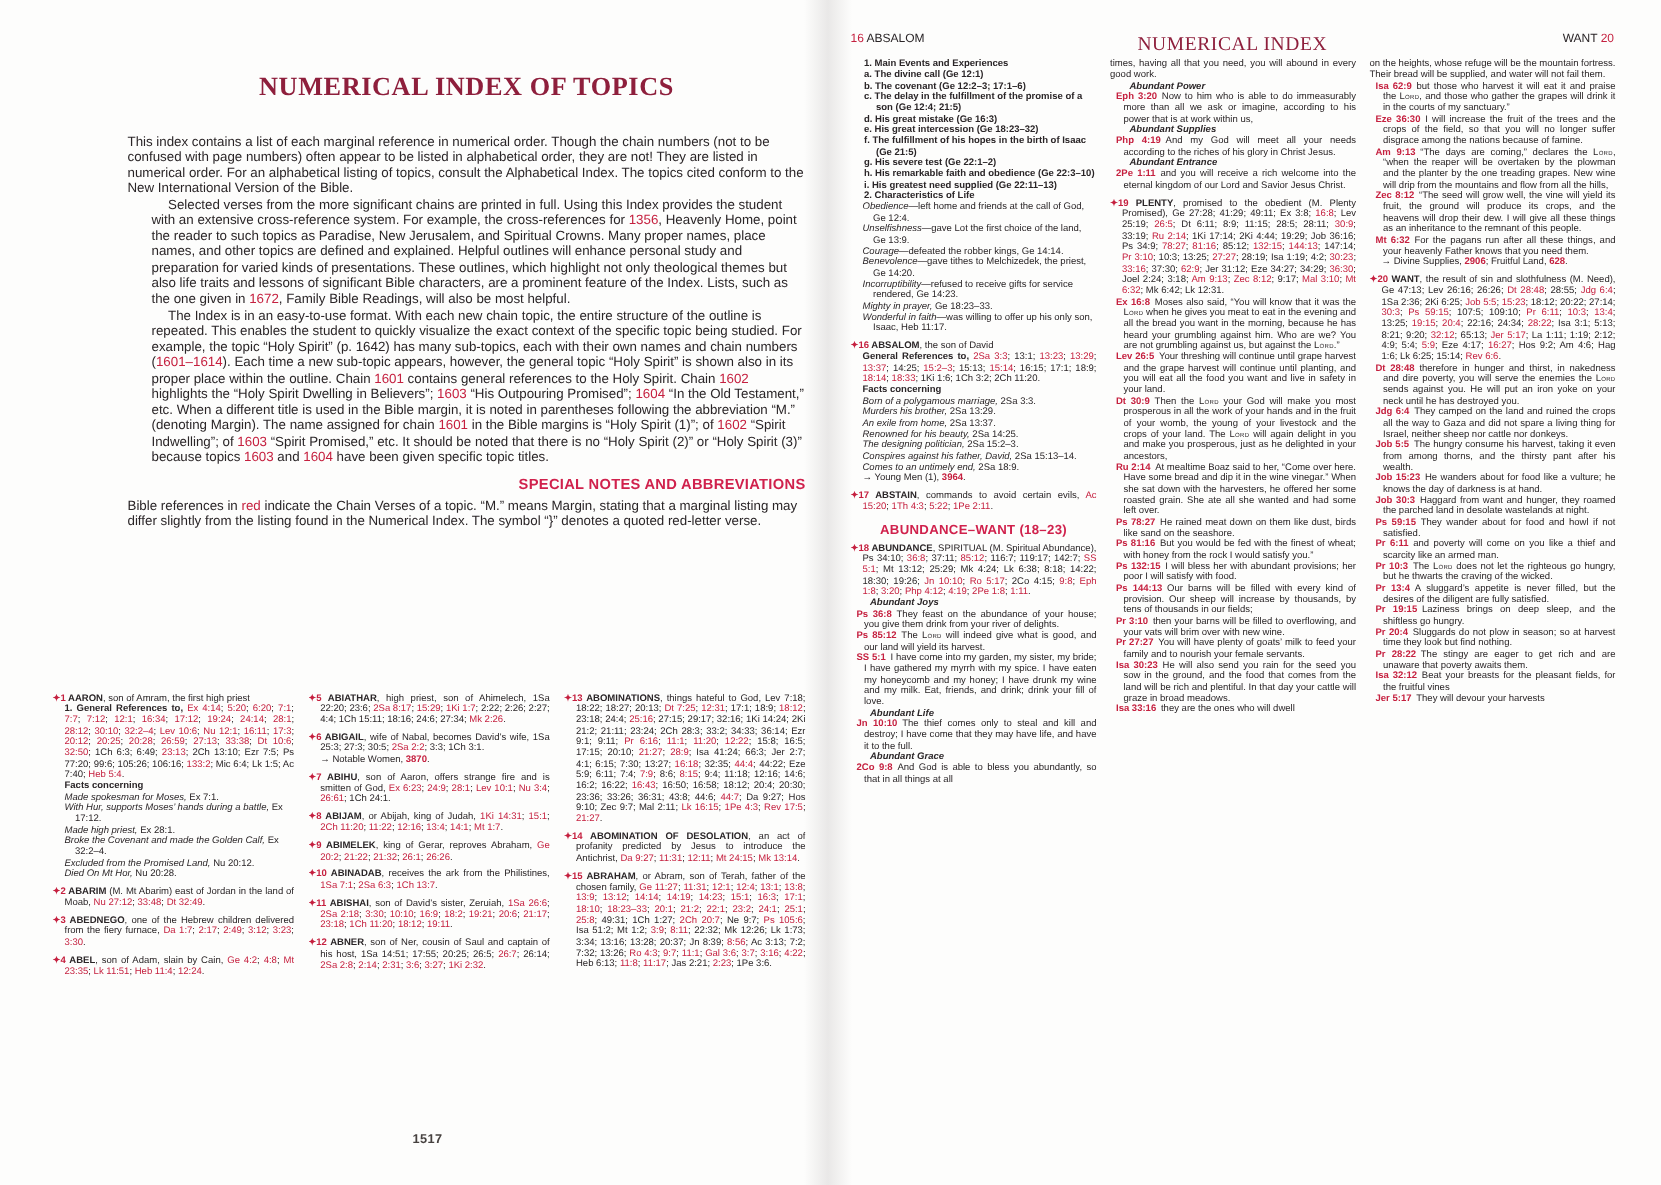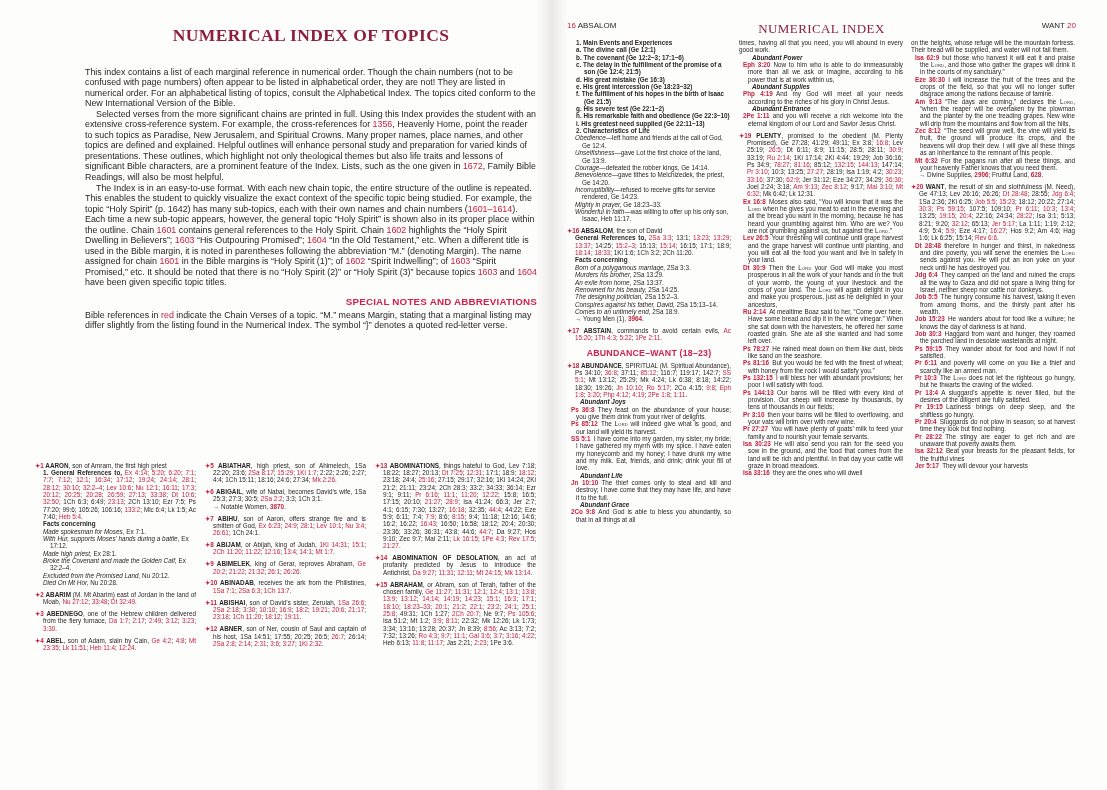--- a/index.html
+++ b/index.html
@@ -8,31 +8,31 @@
   *{margin:0;padding:0;box-sizing:border-box;}
   html,body{width:1107px;height:790px;overflow:hidden;}
   body{background:#fdfdfc;font-family:"Liberation Sans",sans-serif;color:var(--ink);position:relative;}
   .gutter{position:absolute;left:536px;top:0;width:32px;height:790px;
     background:linear-gradient(to right,rgba(0,0,0,0),rgba(90,80,82,.12) 50%,rgba(0,0,0,0));}
   .page{position:absolute;top:0;height:790px;}
   #left-page{left:30px;width:510px;}
   #right-page{left:563px;width:517px;}
 
   
-  .flow{position:absolute;left:55px;top:30px;width:452px;text-align:justify;
+  .flow{position:absolute;left:55px;top:52px;width:452px;text-align:justify;
     font-size:8.9px;line-height:10.55px;hyphens:auto;}
   .doc-title{font-family:"Liberation Serif",serif;font-weight:bold;color:var(--maroon);
     font-size:17.5px;letter-spacing:.4px;text-align:center;margin-bottom:26px;}
   .p-flush{text-indent:0;}
-  .p-indent{text-indent:11px;}
+  .p-indent{text-indent:11px;margin-left:16px;}
   .notes-head{font-size:9.8px;font-weight:bold;color:var(--hred);letter-spacing:.2px;
     margin:9px 0 2px;text-align:right;}
 
   
-  .cols{position:absolute;display:flex;}
+  .cols{position:absolute;display:flex;justify-content:space-between;}
   #left-cols{left:5px;top:457px;width:502px;gap:9px;height:295px;}
   #right-cols{left:4px;top:39px;width:510px;gap:8px;height:708px;}
   .col{font-size:6.35px;line-height:7.35px;overflow:hidden;hyphens:auto;}
   #left-cols .col{width:161px;height:295px;}
   #right-cols .col{width:164px;height:708px;}
   .blk{text-align:left;}
   .entry{margin-top:4.5px;padding-left:8px;text-indent:-8px;text-align:justify;}
   .lead{padding-left:8px;text-align:justify;}
   .fact{padding-left:15px;text-indent:-7px;}
   .arrow{padding-left:15px;text-indent:-7px;}
@@ -100,20 +100,21 @@
         <p class="blk entry"><b><span class="rd">✦10</span> ABINADAB</b>, receives the ark from the Philistines, <span class="rd">1Sa 7:1</span>; <span class="rd">2Sa 6:3</span>; <span class="rd">1Ch 13:7</span>.</p>
         <p class="blk entry"><b><span class="rd">✦11</span> ABISHAI</b>, son of David’s sister, Zeruiah, <span class="rd">1Sa 26:6</span>; <span class="rd">2Sa 2:18</span>; <span class="rd">3:30</span>; <span class="rd">10:10</span>; <span class="rd">16:9</span>; <span class="rd">18:2</span>; <span class="rd">19:21</span>; <span class="rd">20:6</span>; <span class="rd">21:17</span>; <span class="rd">23:18</span>; <span class="rd">1Ch 11:20</span>; <span class="rd">18:12</span>; <span class="rd">19:11</span>.</p>
         <p class="blk entry"><b><span class="rd">✦12</span> ABNER</b>, son of Ner, cousin of Saul and captain of his host, 1Sa 14:51; 17:55; 20:25; 26:5; <span class="rd">26:7</span>; 26:14; <span class="rd">2Sa 2:8</span>; <span class="rd">2:14</span>; <span class="rd">2:31</span>; <span class="rd">3:6</span>; <span class="rd">3:27</span>; <span class="rd">1Ki 2:32</span>.</p>
       </div>
     <div class="col">
         <p class="blk entry"><b><span class="rd">✦13</span> ABOMINATIONS</b>, things hateful to God, Lev 7:18; 18:22; 18:27; 20:13; <span class="rd">Dt 7:25</span>; <span class="rd">12:31</span>; 17:1; 18:9; <span class="rd">18:12</span>; 23:18; 24:4; <span class="rd">25:16</span>; 27:15; 29:17; 32:16; 1Ki 14:24; 2Ki 21:2; 21:11; 23:24; 2Ch 28:3; 33:2; 34:33; 36:14; Ezr 9:1; 9:11; <span class="rd">Pr 6:16</span>; <span class="rd">11:1</span>; <span class="rd">11:20</span>; <span class="rd">12:22</span>; 15:8; 16:5; 17:15; 20:10; <span class="rd">21:27</span>; <span class="rd">28:9</span>; Isa 41:24; 66:3; Jer 2:7; 4:1; 6:15; 7:30; 13:27; <span class="rd">16:18</span>; 32:35; <span class="rd">44:4</span>; 44:22; Eze 5:9; 6:11; 7:4; <span class="rd">7:9</span>; 8:6; <span class="rd">8:15</span>; 9:4; 11:18; 12:16; 14:6; 16:2; 16:22; <span class="rd">16:43</span>; 16:50; 16:58; 18:12; 20:4; 20:30; 23:36; 33:26; 36:31; 43:8; 44:6; <span class="rd">44:7</span>; Da 9:27; Hos 9:10; Zec 9:7; Mal 2:11; <span class="rd">Lk 16:15</span>; <span class="rd">1Pe 4:3</span>; <span class="rd">Rev 17:5</span>; <span class="rd">21:27</span>.</p>
         <p class="blk entry"><b><span class="rd">✦14</span> ABOMINATION OF DESOLATION</b>, an act of profanity predicted by Jesus to introduce the Antichrist, <span class="rd">Da 9:27</span>; <span class="rd">11:31</span>; <span class="rd">12:11</span>; <span class="rd">Mt 24:15</span>; <span class="rd">Mk 13:14</span>.</p>
         <p class="blk entry"><b><span class="rd">✦15</span> ABRAHAM</b>, or Abram, son of Terah, father of the chosen family, <span class="rd">Ge 11:27</span>; <span class="rd">11:31</span>; <span class="rd">12:1</span>; <span class="rd">12:4</span>; <span class="rd">13:1</span>; <span class="rd">13:8</span>; <span class="rd">13:9</span>; <span class="rd">13:12</span>; <span class="rd">14:14</span>; <span class="rd">14:19</span>; <span class="rd">14:23</span>; <span class="rd">15:1</span>; <span class="rd">16:3</span>; <span class="rd">17:1</span>; <span class="rd">18:10</span>; <span class="rd">18:23–33</span>; <span class="rd">20:1</span>; <span class="rd">21:2</span>; <span class="rd">22:1</span>; <span class="rd">23:2</span>; <span class="rd">24:1</span>; <span class="rd">25:1</span>; <span class="rd">25:8</span>; 49:31; 1Ch 1:27; <span class="rd">2Ch 20:7</span>; Ne 9:7; <span class="rd">Ps 105:6</span>; Isa 51:2; Mt 1:2; <span class="rd">3:9</span>; <span class="rd">8:11</span>; 22:32; Mk 12:26; Lk 1:73; 3:34; 13:16; 13:28; 20:37; Jn 8:39; <span class="rd">8:56</span>; Ac 3:13; 7:2; 7:32; 13:26; <span class="rd">Ro 4:3</span>; <span class="rd">9:7</span>; <span class="rd">11:1</span>; <span class="rd">Gal 3:6</span>; <span class="rd">3:7</span>; <span class="rd">3:16</span>; <span class="rd">4:22</span>; Heb 6:13; <span class="rd">11:8</span>; <span class="rd">11:17</span>; Jas 2:21; <span class="rd">2:23</span>; 1Pe 3:6.</p>
       </div>
   </div>
+  <div class="page-num">1517</div>
 </div>
 
 <div class="page" id="right-page">
   <div class="rp-header">
     <span class="hl"><span class="chain-num">16</span> <span>ABSALOM</span></span>
     <span class="hc">NUMERICAL INDEX</span>
     <span class="hr"><span>WANT</span> <span class="chain-num">20</span></span>
   </div>
   <div class="cols" id="right-cols">
     <div class="col">

